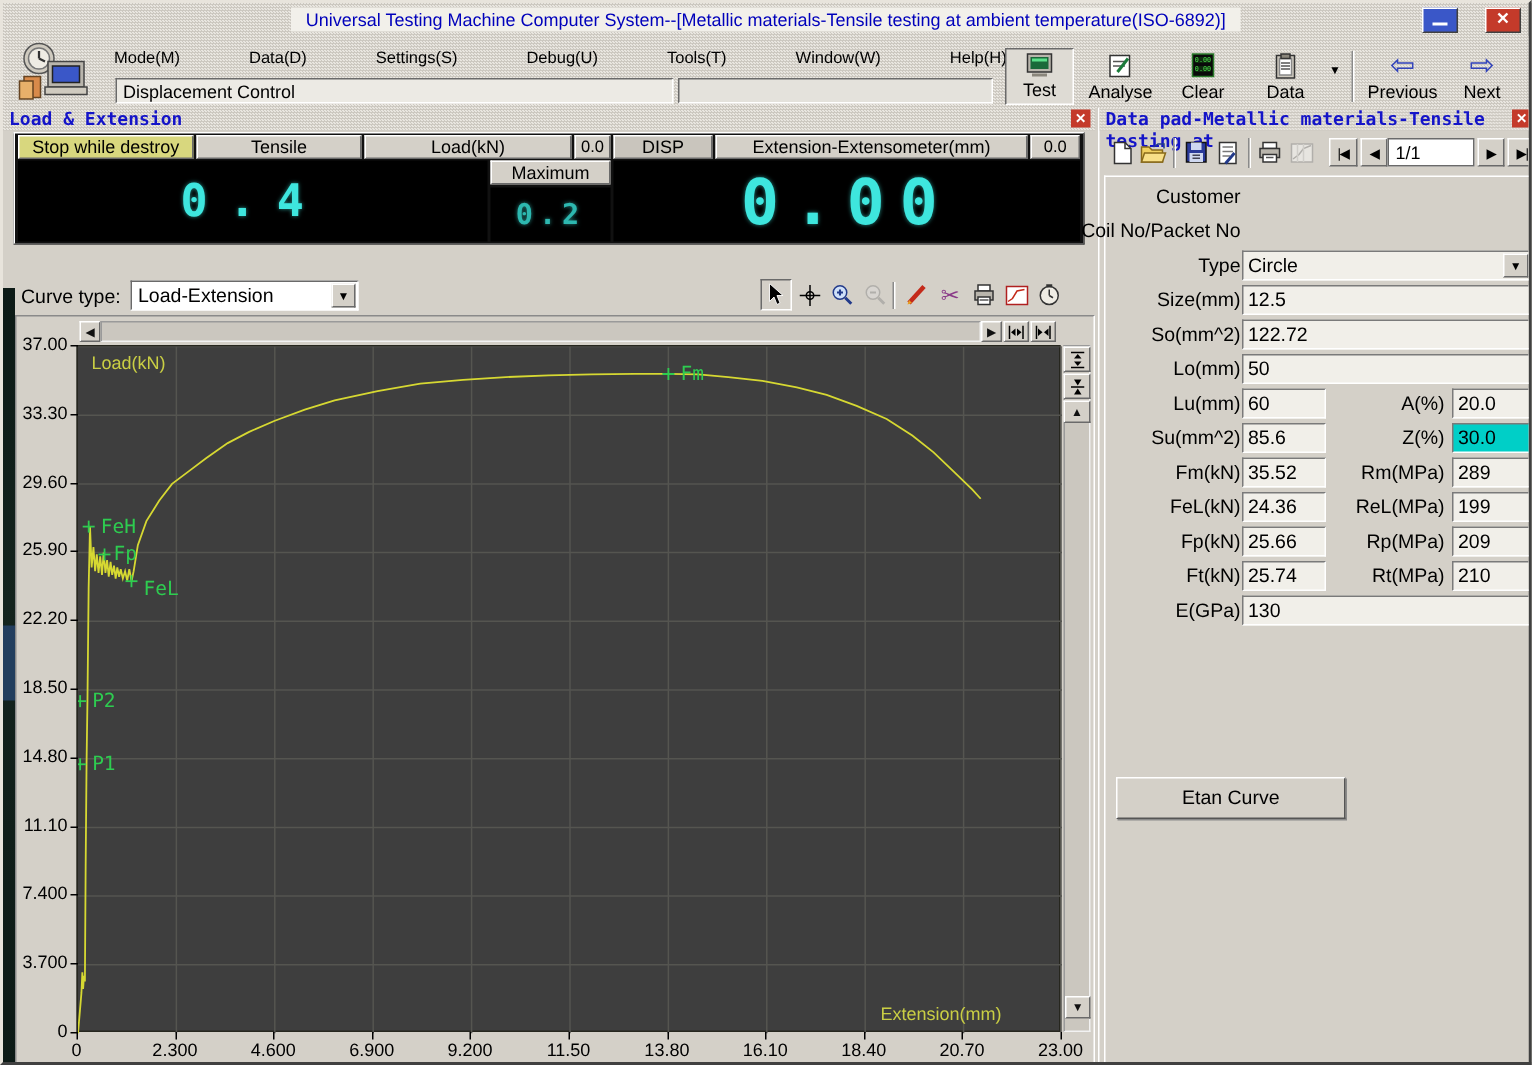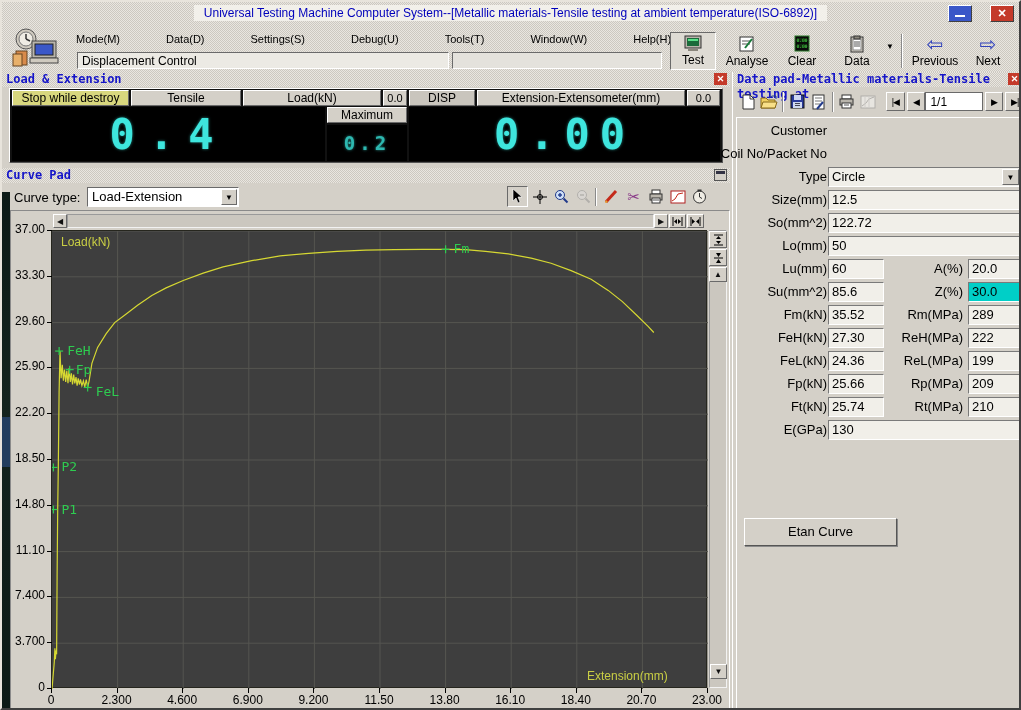--- a/index.html
+++ b/index.html
@@ -215,35 +215,29 @@
   <div class="band dither" style="left:0;top:70px;width:728px;">
     <span>Load &amp; Extension</span>
     <span class="bandx">✕</span>
   </div>
 
   <div id="dispgroup">
     <div class="hcell" style="left:2px;width:117px;background:#d8d77e;">Stop while destroy</div>
     <div class="hcell" style="left:121px;width:110px;">Tensile</div>
     <div class="hcell" style="left:233px;width:138px;">Load(kN)</div>
     <div class="hcell" style="left:373px;width:24px;font-size:11px;">0.0</div>
-    <div class="digital" style="left:2px;top:18px;width:313px;height:54px;font-size:42px;letter-spacing:14px;">0.4</div>
+    <div class="digital" style="left:2px;top:18px;width:313px;height:54px;font-size:30px;letter-spacing:14px;">0.4</div>
     <div class="hcell" style="left:317px;top:18px;width:80px;height:16px;">Maximum</div>
     <div class="digital" style="left:317px;top:36px;width:80px;height:36px;font-size:19px;letter-spacing:4px;color:#2db8b0;">0.2</div>
     <div class="hcell" style="left:399px;width:66px;background:#c9c5bd;">DISP MODE</div>
     <div class="hcell" style="left:467px;width:208px;">Extension-Extensometer(mm)</div>
     <div class="hcell" style="left:677px;width:33px;font-size:11px;">0.0</div>
     <div class="digital" style="left:399px;top:18px;width:311px;height:54px;font-size:42px;letter-spacing:10px;">0.00</div>
   </div>
 
-  <div class="band dither" style="left:0;top:166px;width:728px;">
-    <span>Curve Pad</span>
-    <span class="bandwin">
-        <i></i>
-      </span>
-  </div>
 
   <span id="curvetype-label">Curve type:</span>
   <div id="curvetype-dd" class="sunken">
     <span>Load-Extension</span>
     <span class="ddbtn raised">▼</span>
   </div>
 
   <div class="citem pressed" style="left:505px;">
     <svg width="13" height="15" viewBox="0 0 13 15">
         <polygon points="2,0 2,12 5,9 7,14 9,13 7,8 11,8" fill="#000" stroke="#fff" stroke-width=".6"></polygon>
@@ -544,26 +538,20 @@
         <span class="lab-pair2">Z(%)</span>
         <span class="dp-input in-pairR hl-cyan">30.0</span>
       </div>
       <div class="dp-row">
         <span class="dp-label">Fm(kN)</span>
         <span class="dp-input in-pairL">35.52</span>
         <span class="lab-pair2">Rm(MPa)</span>
         <span class="dp-input in-pairR">289</span>
       </div>
       <div class="dp-row">
-        <span class="dp-label">FeH(kN)</span>
-        <span class="dp-input in-pairL">27.30</span>
-        <span class="lab-pair2">ReH(MPa)</span>
-        <span class="dp-input in-pairR">222</span>
-      </div>
-      <div class="dp-row">
         <span class="dp-label">FeL(kN)</span>
         <span class="dp-input in-pairL">24.36</span>
         <span class="lab-pair2">ReL(MPa)</span>
         <span class="dp-input in-pairR">199</span>
       </div>
       <div class="dp-row">
         <span class="dp-label">Fp(kN)</span>
         <span class="dp-input in-pairL">25.66</span>
         <span class="lab-pair2">Rp(MPa)</span>
         <span class="dp-input in-pairR">209</span>

